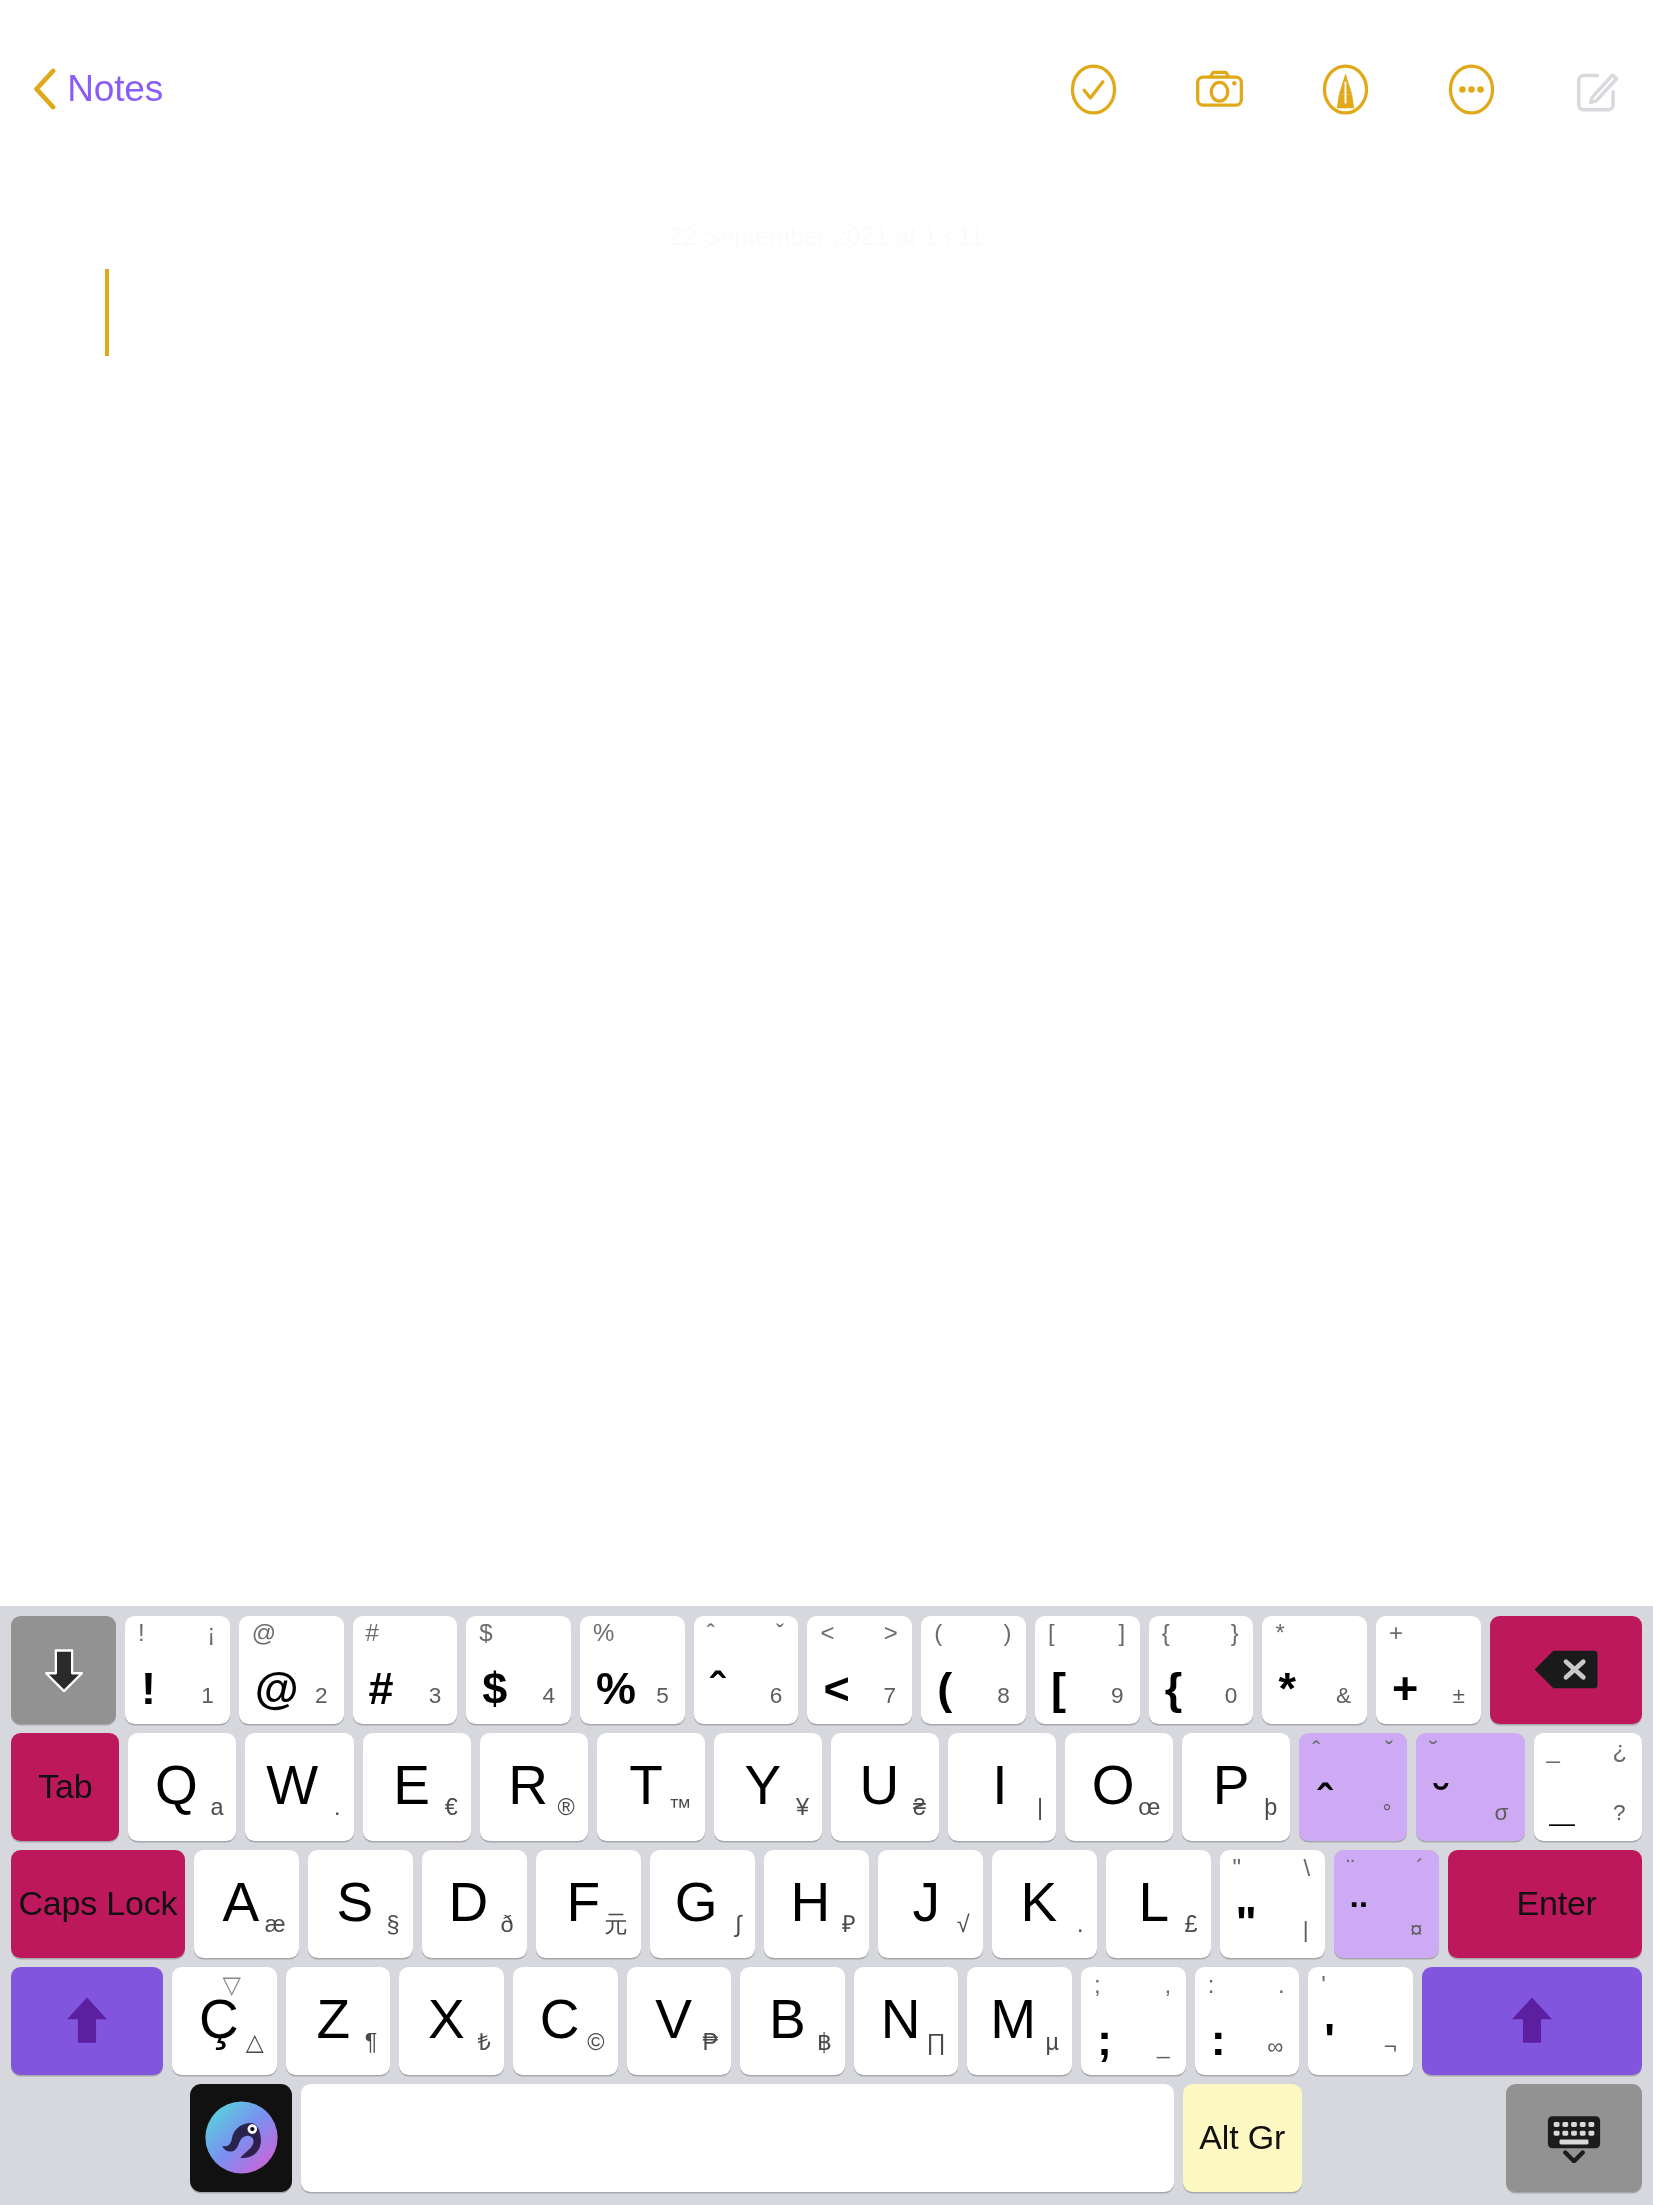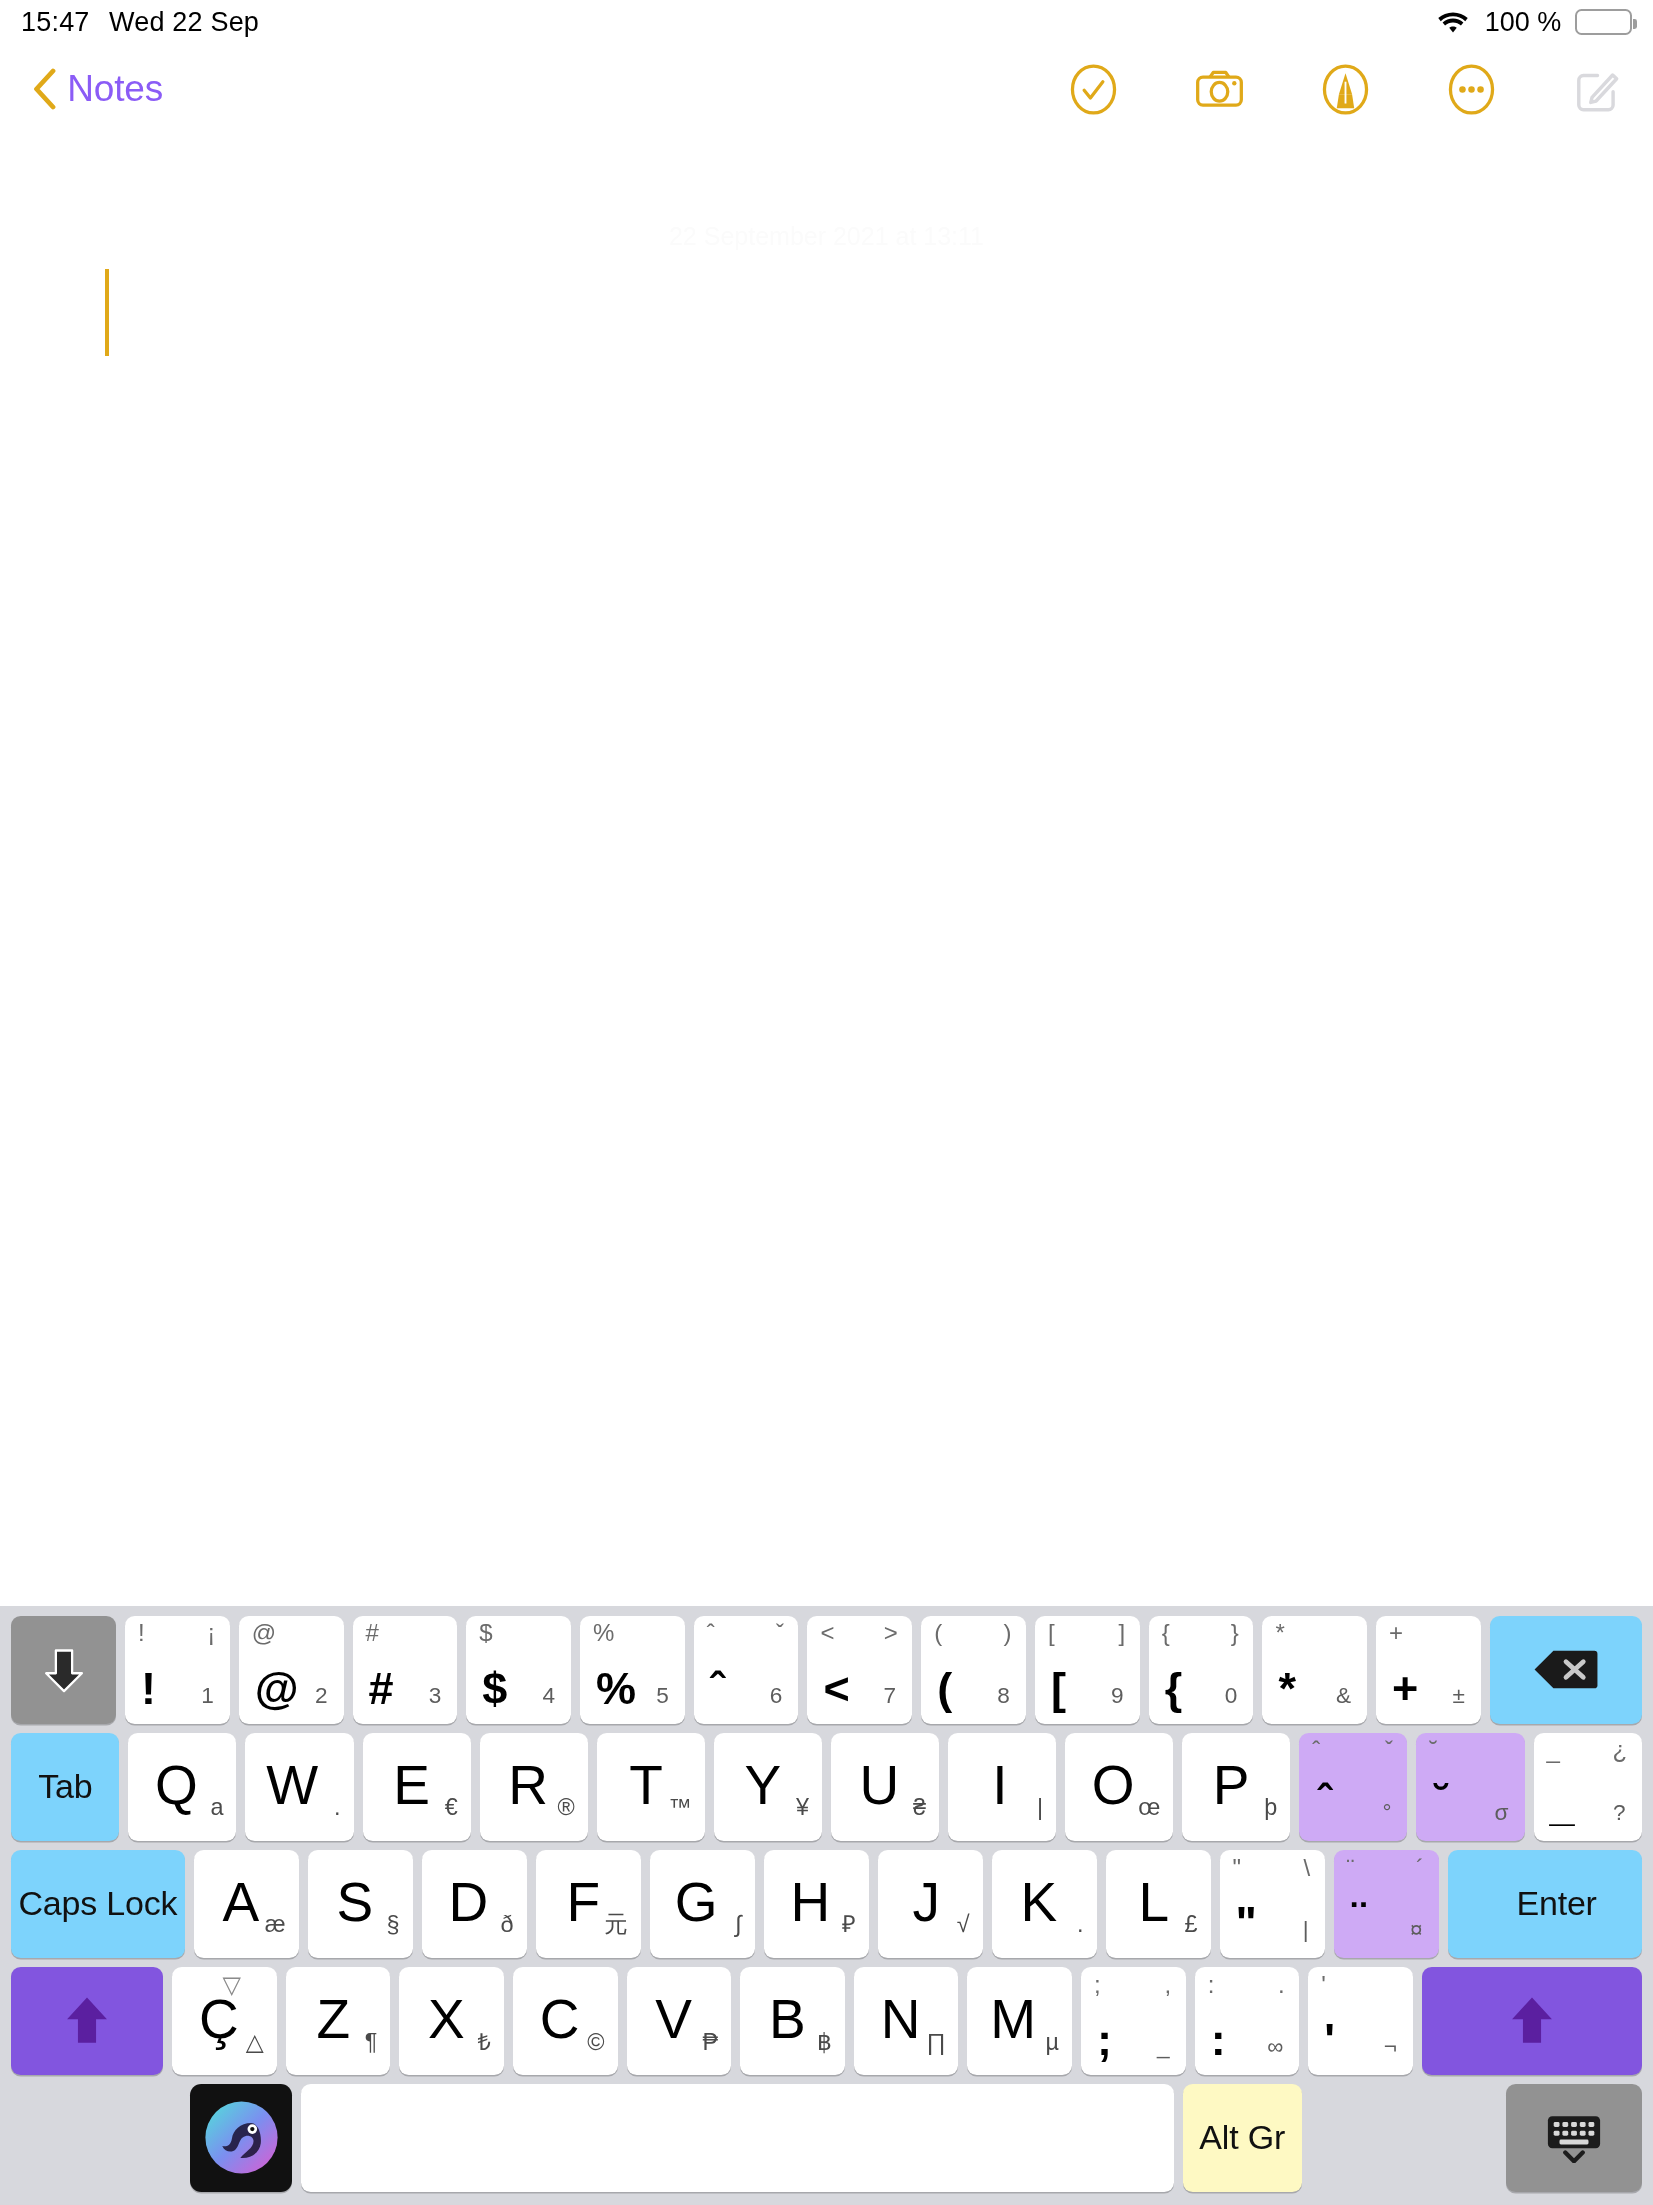--- a/index.html
+++ b/index.html
@@ -64,21 +64,21 @@
   .key {
     position: relative; background: #ffffff; border-radius: 9.7px;
     box-shadow: 0 1.6px 0 rgba(0,0,0,0.22);
     flex: 1 1 0; min-width: 0;
     display: flex; align-items: center; justify-content: center;
     color: #000; user-select: none; cursor: pointer;
   }
   .key.fn { background: #929292; }
   .key.shift { background: #8255df; }
   .key.dead { background: #ceaaf5; }
-  .key.enter, .key.capslock, .key.tab, .key.bksp { background: #7dd3fc; }
+  .key.enter, .key.capslock, .key.tab, .key.bksp { background: #be185d; }
 
   
   .k-tl { position: absolute; left: 13px; top: 5.7px; font-size: 24px; color: #6b6b6b; line-height: 1; }
   .k-tr { position: absolute; right: 14.5px; top: 5.7px; font-size: 24px; color: #6b6b6b; line-height: 1; }
   .k-main { position: absolute; left: 16px; bottom: 13px; font-size: 45px; font-weight: 600; line-height: 1; }
   .k-sub { position: absolute; right: 16px; bottom: 16px; font-size: 22.6px; color: #5d5d5d; line-height: 1; }
 
   
   .k-letter { position: absolute; left: 50%; transform: translateX(-64%); top: 50%; margin-top: -29px; font-size: 55px; font-weight: 400; line-height: 1; }
   .k-lsub { position: absolute; right: 13px; bottom: 21px; font-size: 23.4px; color: #4a4a4a; line-height: 1; }
@@ -103,35 +103,20 @@
   .key.altgr { flex: 0 0 119px; background: #fef9c3; }
   .key.dismiss { flex: 0 0 136px; background: #929292; flex-direction: column; gap: 4.8px; }
   .spacer-left { flex: 0 0 170px; }
   .spacer-right { flex: 0 0 186px; }
 </style>
 </head>
 <body>
 
 <div id="screen">
 
-  <div class="statusbar">
-    <div class="sb-left">
-      <span class="sb-time">15:47</span>
-      <span class="sb-date">Wed 22 Sep</span>
-    </div>
-    <div class="sb-right">
-      <svg class="wifi-ic" viewBox="0 0 24 18">
-        <path d="M12 16.2l2.6-3.2c-1.4-1.2-3.8-1.2-5.2 0L12 16.2z" fill="#000"></path>
-        <path d="M12 9.3c2.1 0 4 .8 5.5 2.1l1.7-2.1C17.2 7.5 14.7 6.5 12 6.5S6.8 7.5 4.8 9.3l1.7 2.1C8 10.1 9.9 9.3 12 9.3z" fill="#000"></path>
-        <path d="M12 2.4C8.1 2.4 4.5 3.9 1.8 6.3l1.7 2.1C5.8 6.3 8.8 5.1 12 5.1s6.2 1.2 8.5 3.3l1.7-2.1C19.5 3.9 15.9 2.4 12 2.4z" fill="#000"></path>
-      </svg>
-      <span class="sb-batt-pct">100 %</span>
-      <span class="batt"><span class="batt-fill"></span></span>
-    </div>
-  </div>
 
   <div class="note-body">
     <div class="note-date">22 September 2021 at 13:11</div>
     <div class="caret"></div>
   </div>
 
   <div class="navbar">
     <div class="back-btn">
       <svg class="chevron-left" viewBox="0 0 16 28">
         <path d="M14 2L3 14l11 12" stroke="#E0A919" stroke-width="3.2" fill="none" stroke-linecap="round" stroke-linejoin="round"></path>

